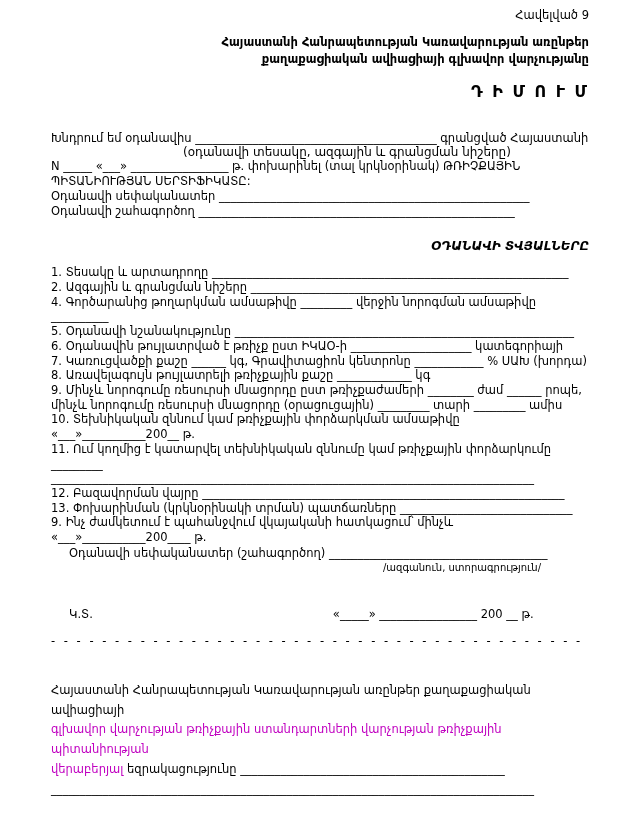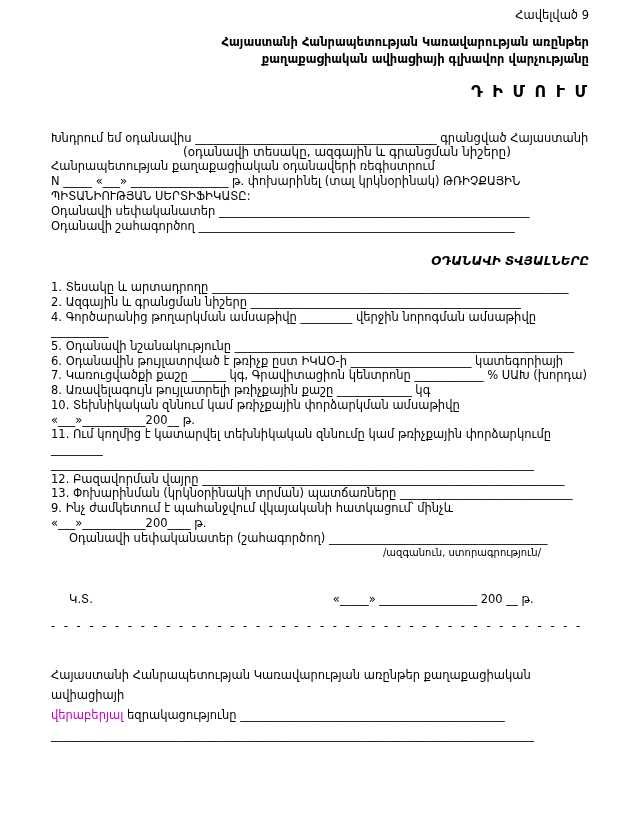--- a/index.html
+++ b/index.html
@@ -45,21 +45,20 @@
 
   <div class="center title">Դ Ի Մ Ո Ւ Մ</div>
 
   <div class="intro">
     <div class="line">
       <span>Խնդրում եմ օդանավիս</span>
       <span class="blank">__________________________________________</span>
       <span>գրանցված Հայաստանի</span>
     </div>
     <div class="caption indent-caption">(օդանավի տեսակը, ազգային և գրանցման նիշերը)</div>
-    <div class="line">Հանրապետության քաղաքացիական օդանավերի ռեգիստրում</div>
     <div class="line">N _____ «___» _________________ թ. փոխարինել (տալ կրկնօրինակ) ԹՌԻՉՔԱՅԻՆ</div>
     <div class="line">ՊԻՏԱՆԻՈՒԹՅԱՆ ՍԵՐՏԻՖԻԿԱՏԸ:</div>
     <div class="line">
       <span>Օդանավի սեփականատեր </span>
       <span class="blank">______________________________________________________</span>
     </div>
     <div class="line">
       <span>Օդանավի շահագործող </span>
       <span class="blank">_______________________________________________________</span>
     </div>
@@ -68,20 +67,21 @@
   <div class="center section-title">ՕԴԱՆԱՎԻ ՏՎՅԱԼՆԵՐԸ</div>
 
   <div class="items">
     <div class="item">1. Տեսակը և արտադրողը ______________________________________________________________</div>
     <div class="item">2. Ազգային և գրանցման նիշերը _______________________________________________</div>
     <div class="item">4. Գործարանից թողարկման ամսաթիվը _________ վերջին նորոգման ամսաթիվը __________</div>
     <div class="item">5. Օդանավի նշանակությունը ___________________________________________________________</div>
     <div class="item">6. Օդանավին թույլատրված է թռիչք ըստ ԻԿԱՕ-ի _____________________ կատեգորիայի</div>
     <div class="item">7. Կառուցվածքի քաշը ______ կգ, Գրավիտացիոն կենտրոնը ____________ % ՍԱԽ (խորդա)</div>
     <div class="item">8. Առավելագույն թույլատրելի թռիչքային քաշը _____________ կգ</div>
+    <div class="item">9. Մինչև նորոգումը ռեսուրսի մնացորդը ըստ թռիչքաժամերի ________ ժամ ______ րոպե, մինչև նորոգումը ռեսուրսի մնացորդը (օրացուցային) _________ տարի _________ ամիս</div>
     <div class="item">10. Տեխնիկական զննում կամ թռիչքային փորձարկման ամսաթիվը «___»___________200__ թ.</div>
     <div class="item">11. Ում կողմից է կատարվել տեխնիկական զննումը կամ թռիչքային փորձարկումը _________
 ____________________________________________________________________________________</div>
     <div class="item">12. Բազավորման վայրը _______________________________________________________________</div>
     <div class="item">13. Փոխարինման (կրկնօրինակի տրման) պատճառները ______________________________</div>
     <div class="item">9. Ինչ ժամկետում է պահանջվում վկայականի հատկացում՝ մինչև «___»___________200____ թ.</div>
   </div>
 
   <div class="line owner-sig">
     <span>Օդանավի սեփականատեր (շահագործող) </span>
@@ -91,20 +91,21 @@
 
   <div class="seal-row">
     <span class="seal">Կ.Տ.</span>
     <span class="date">«_____» _________________ 200 __ թ.</span>
   </div>
 
   <div class="dashes">- - - - - - - - - - - - - - - - - - - - - - - - - - - - - - - - - - - - - - - - - - - - - - - - - -</div>
 
   <div class="conclusion">
     <div class="cline">Հայաստանի Հանրապետության Կառավարության առընթեր քաղաքացիական ավիացիայի</div>
+    <div class="cline magenta">գլխավոր վարչության թռիչքային ստանդարտների վարչության թռիչքային պիտանիության</div>
     <div class="cline">
       <span class="magenta">վերաբերյալ </span><span>եզրակացությունը </span><span class="blank">______________________________________________</span>
     </div>
     <div class="cline blank">____________________________________________________________________________________</div>
 
   </div>
 
 </div>
 
 </body></html>

